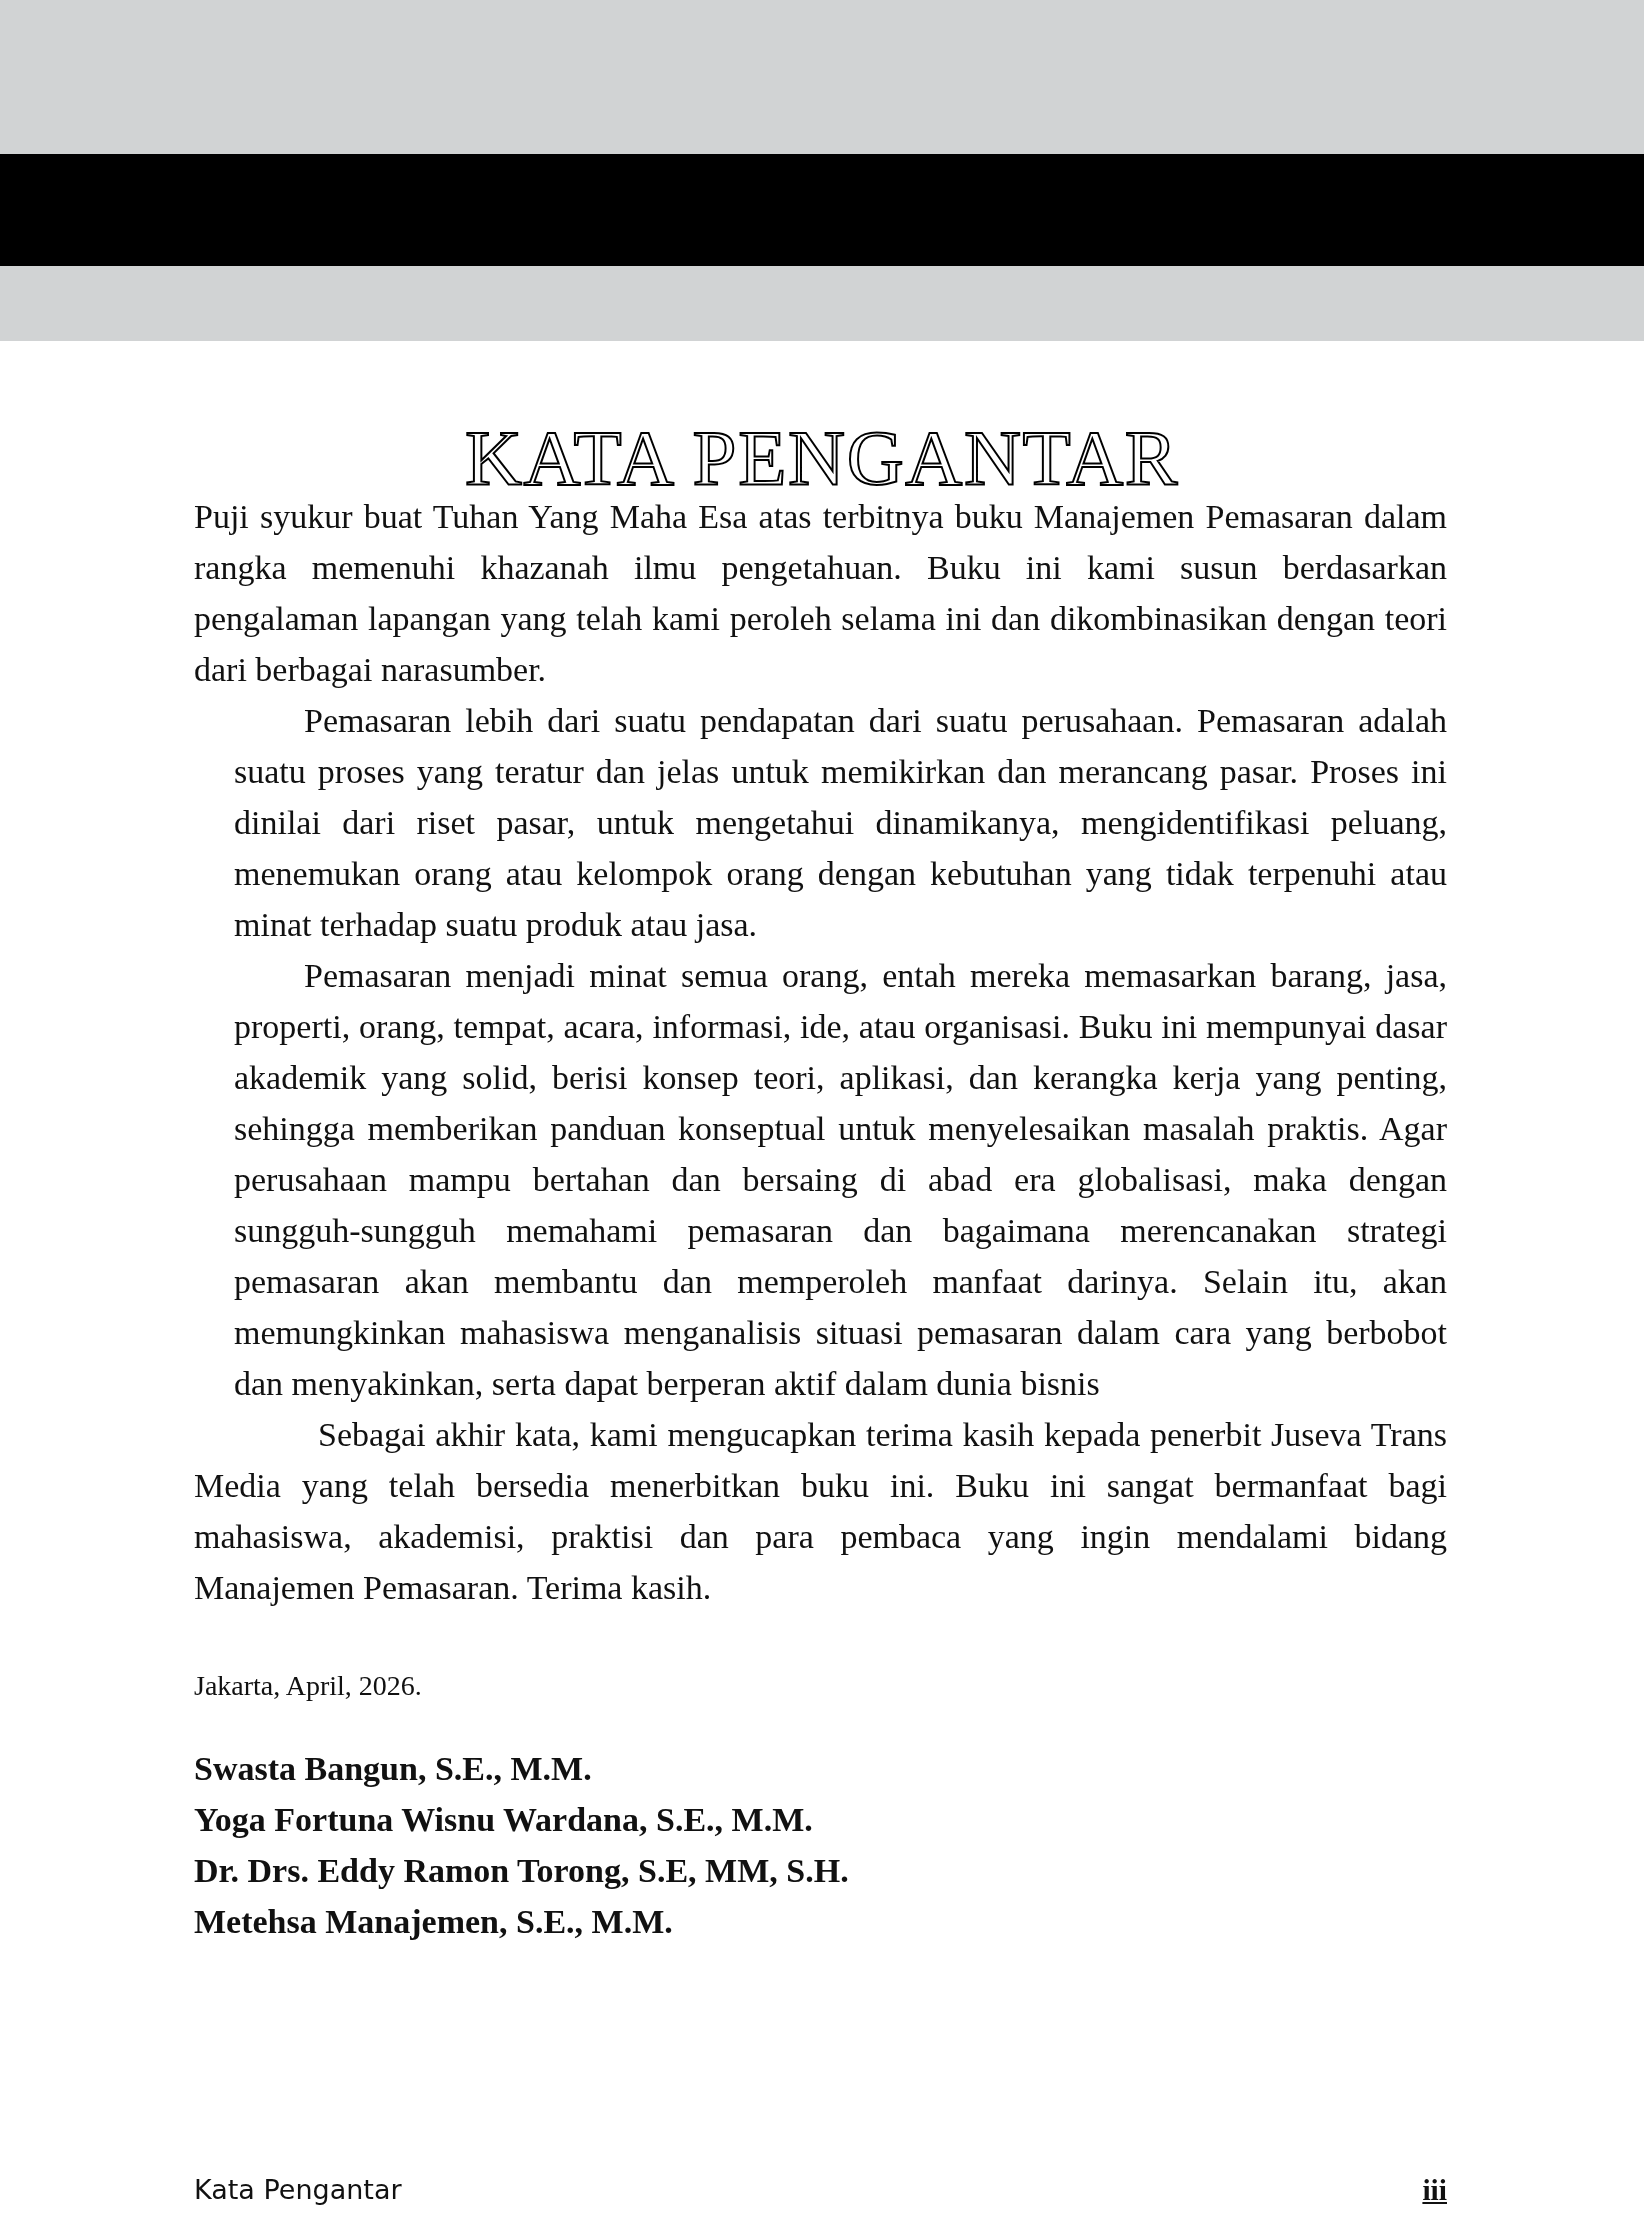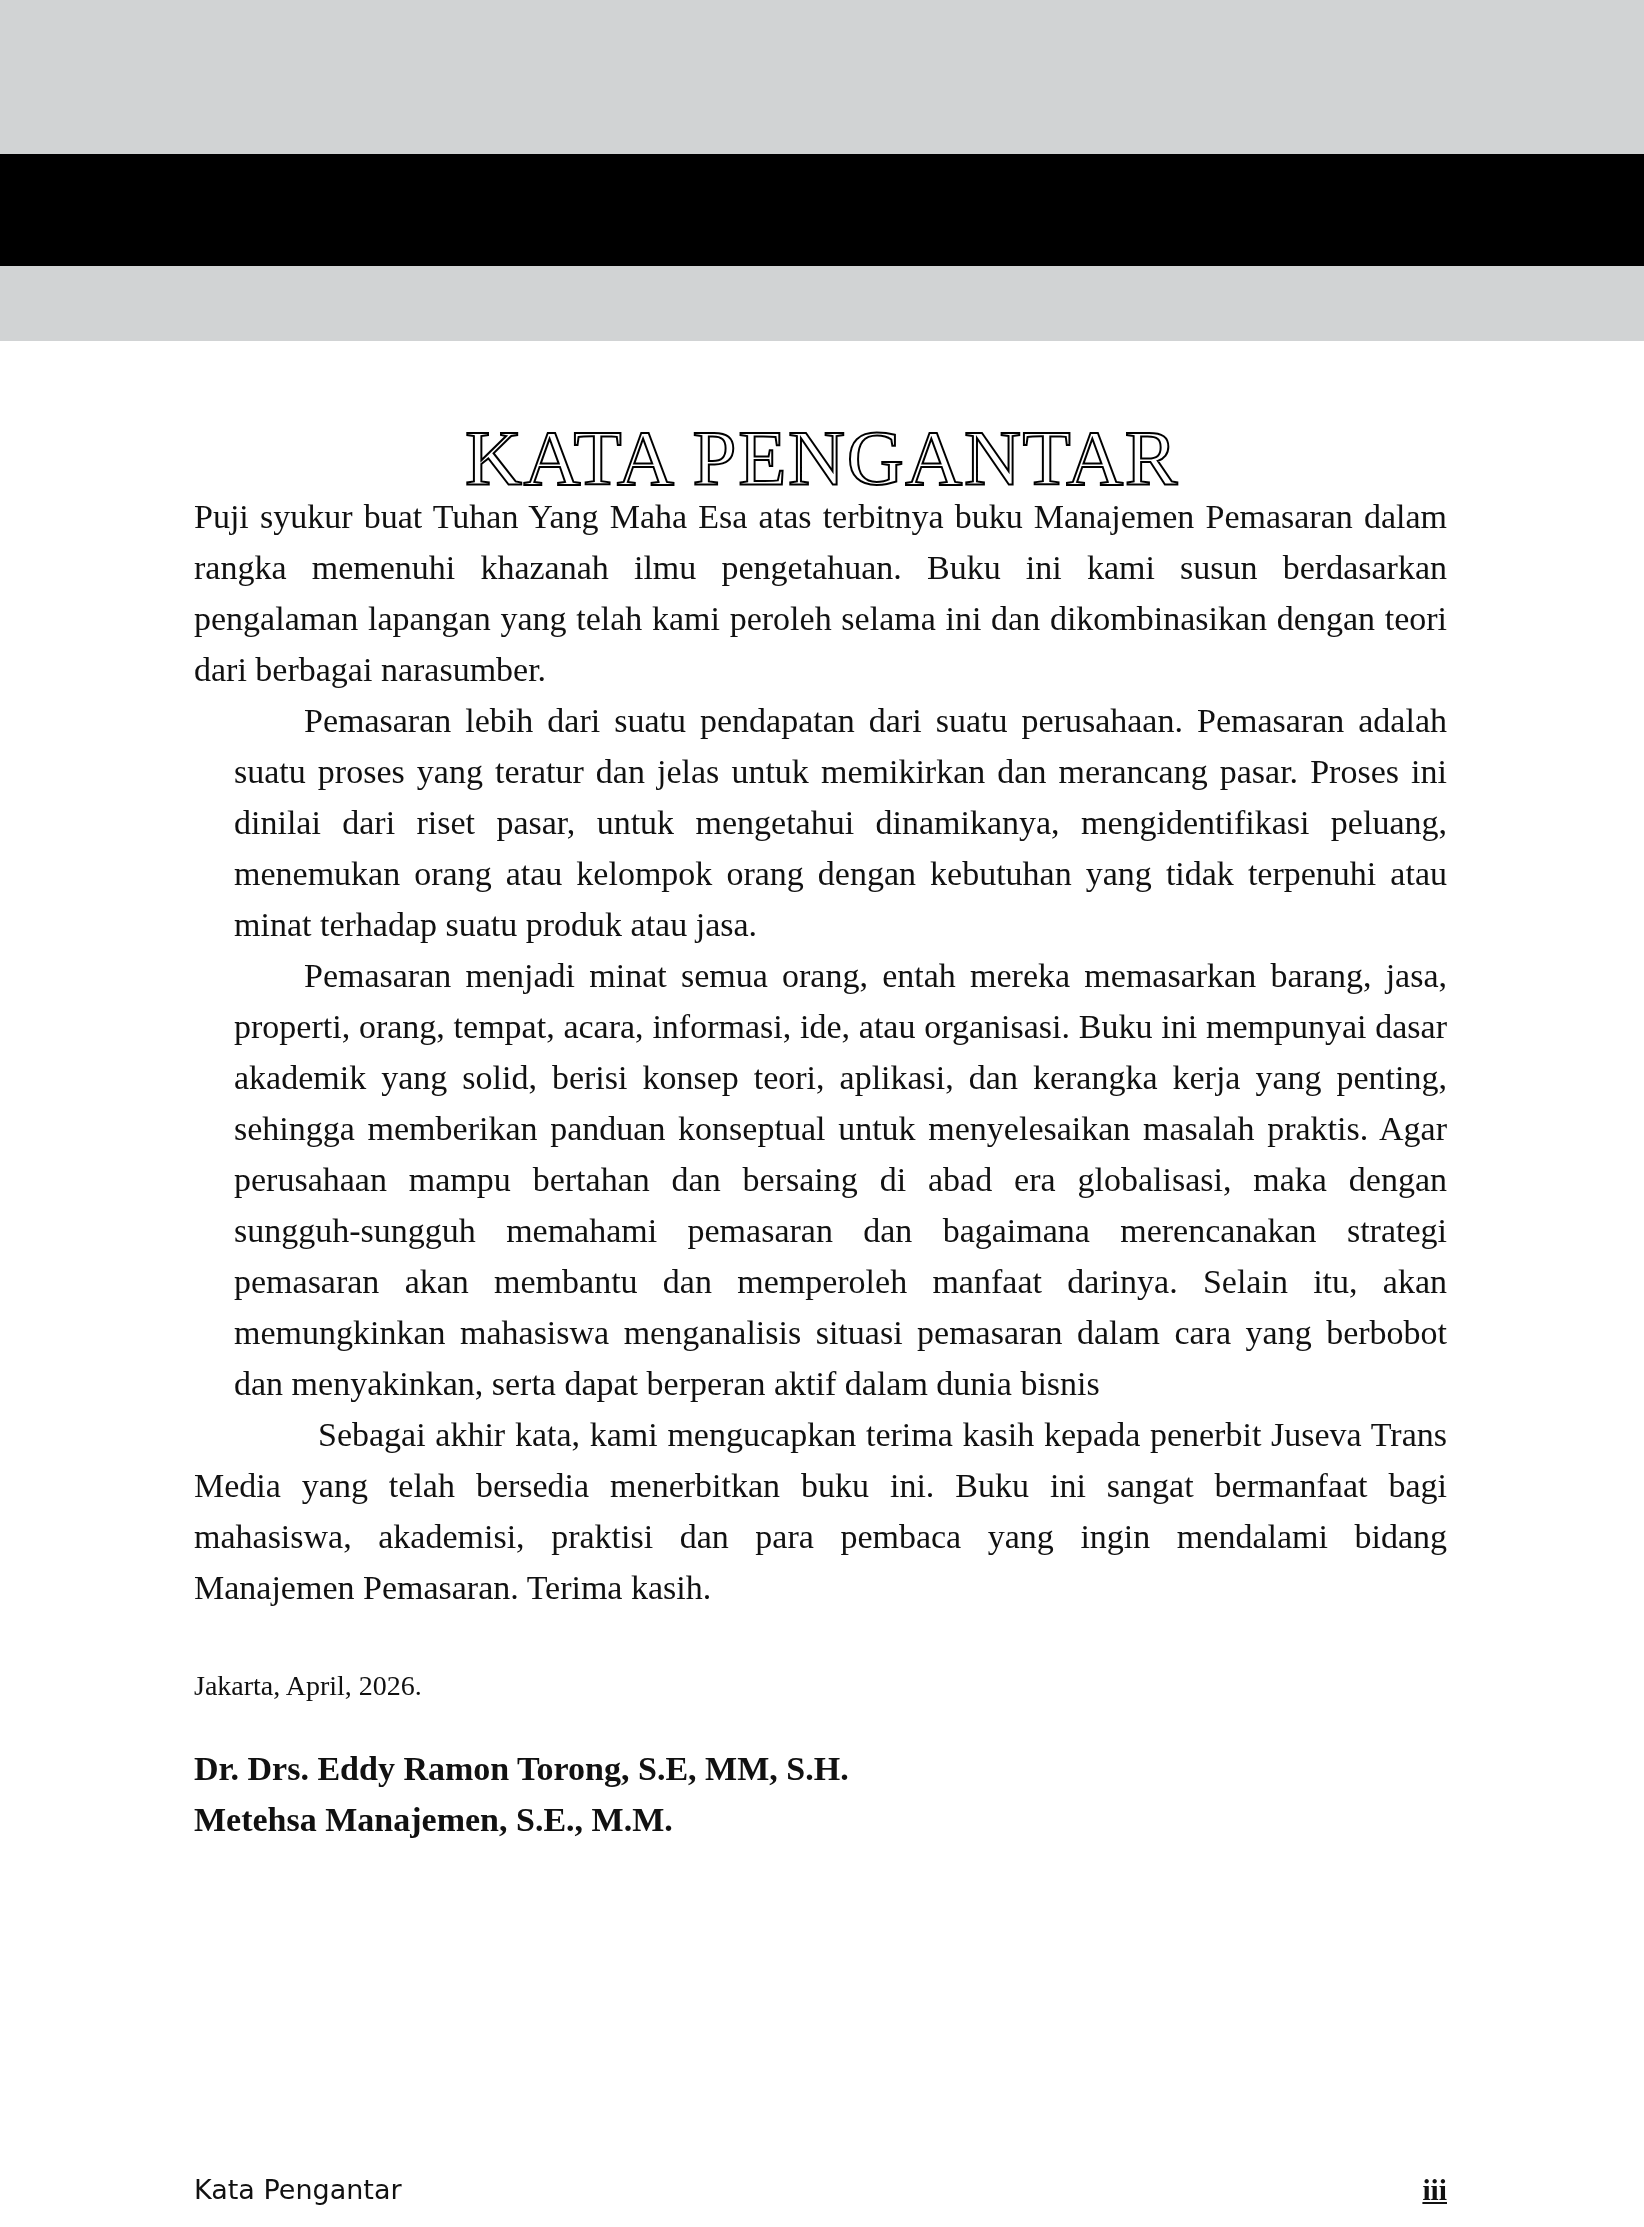--- a/index.html
+++ b/index.html
@@ -34,19 +34,21 @@
 <div class="content">
   <p class="para">Puji syukur buat Tuhan Yang Maha Esa atas terbitnya buku Manajemen Pemasaran dalam rangka memenuhi khazanah ilmu pengetahuan. Buku ini kami susun berdasarkan pengalaman lapangan yang telah kami peroleh selama ini dan dikombinasikan dengan teori dari berbagai narasumber.</p>
   <p class="para indent">Pemasaran lebih dari suatu pendapatan dari suatu perusahaan. Pemasaran adalah suatu proses yang teratur dan jelas untuk memikirkan dan merancang pasar. Proses ini dinilai dari riset pasar, untuk mengetahui dinamikanya, mengidentifikasi peluang, menemukan orang atau kelompok orang dengan kebutuhan yang tidak terpenuhi atau minat terhadap suatu produk atau jasa.</p>
   <p class="para indent">Pemasaran menjadi minat semua orang, entah mereka memasarkan barang, jasa, properti, orang, tempat, acara, informasi, ide, atau organisasi. Buku ini mempunyai dasar akademik yang solid, berisi konsep teori, aplikasi, dan kerangka kerja yang penting, sehingga memberikan panduan konseptual untuk menyelesaikan masalah praktis. Agar perusahaan mampu bertahan dan bersaing di abad era globalisasi, maka dengan sungguh-sungguh memahami pemasaran dan bagaimana merencanakan strategi pemasaran akan membantu dan memperoleh manfaat darinya. Selain itu, akan memungkinkan mahasiswa menganalisis situasi pemasaran dalam  cara yang berbobot dan menyakinkan, serta dapat berperan aktif dalam dunia bisnis</p>
   <p class="para indent2">Sebagai akhir kata, kami mengucapkan terima kasih kepada penerbit Juseva Trans Media yang telah bersedia menerbitkan buku ini. Buku ini sangat bermanfaat bagi mahasiswa, akademisi, praktisi dan para pembaca yang ingin mendalami bidang Manajemen Pemasaran. Terima kasih.</p>
 </div>
 
 <div class="place">Jakarta, April, 2026.</div>
 
 <div class="authors">
+  <div class="author">Swasta Bangun, S.E., M.M.</div>
+  <div class="author">Yoga Fortuna Wisnu Wardana, S.E., M.M.</div>
   <div class="author">Dr. Drs. Eddy Ramon Torong, S.E, MM, S.H.</div>
   <div class="author">Metehsa Manajemen, S.E., M.M.</div>
 </div>
 
 <div class="footer-left">Kata Pengantar</div>
 <div class="footer-right">iii</div>
 
 
 </body></html>

